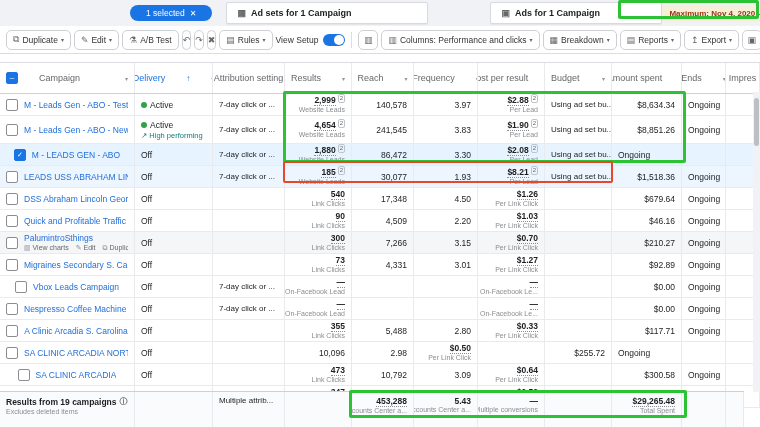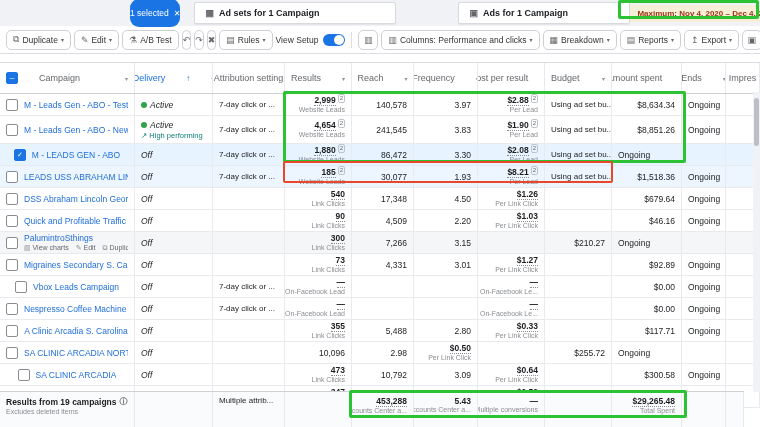--- a/index.html
+++ b/index.html
@@ -1,21 +1,21 @@
 <!DOCTYPE html>
 <html><head>
 <meta charset="utf-8">
 <style>
   html,body{margin:0;padding:0;background:#fff;}
   .screen{position:relative;width:760px;height:427px;background:#fff;overflow:hidden;
           font-family:"Liberation Sans",sans-serif;color:#1C1E21;-webkit-font-smoothing:antialiased;}
 
   
   .tabbar{height:26px;background:#F0F2F5;display:flex;align-items:center;box-sizing:border-box;padding:0 4px 0 130px;}
-  .selbadge{background:#1B74E4;color:#fff;font-size:8.5px;height:28px;border-radius:9px;display:flex;align-items:center;gap:5px;padding:0 0;white-space:nowrap;}
+  .selbadge{background:#1B74E4;color:#fff;font-size:8.5px;height:16px;border-radius:9px;display:flex;align-items:center;gap:5px;padding:0 16px;white-space:nowrap;}
   .selbadge .x{font-size:8px;cursor:pointer;}
   .tab{background:#fff;border:1px solid #D8DADF;border-radius:2px;height:20px;display:flex;align-items:center;gap:5px;padding:0 10px;font-size:9px;font-weight:bold;color:#1C1E21;box-shadow:0 1px 1px rgba(0,0,0,.06);white-space:nowrap;}
   .tab .tico{color:#65676B;font-size:9px;}
   .tab1{margin-left:14px;min-width:180px;}
   .tab2{margin-left:62px;min-width:150px;}
   .datechip{margin-left:auto;background:#F8EFD9;height:17px;display:flex;align-items:center;gap:4px;padding:0 7px;font-size:8px;font-weight:bold;color:#9A3412;white-space:nowrap;}
 
   
   .toolbar{height:28px;background:#fff;border-bottom:1px solid #DADDE1;display:flex;align-items:center;gap:3px;padding:0 6px;box-sizing:border-box;}
   .tbtn{border:1px solid #CED0D4;border-radius:5px;background:#fff;font-size:8.5px;height:20px;padding:0 6px;display:flex;align-items:center;gap:3px;color:#333;white-space:nowrap;box-sizing:border-box;}
@@ -50,21 +50,21 @@
   .cb.ind::after{content:"–";color:#fff;font-size:8px;line-height:8px;}
   .row.selected .cb{background:#1B74E4;border-color:#1B74E4;}
   .row.selected .cb::after{content:"✓";color:#fff;font-size:7px;line-height:7px;}
   .nmwrap{display:flex;flex-direction:column;overflow:hidden;justify-content:center;}
   .name{color:#216FDB;font-size:8.5px;white-space:nowrap;overflow:hidden;}
   .actions{display:none;gap:7px;font-size:7px;color:#65676B;white-space:nowrap;margin-top:1px;}
   .row.hover .actions{display:flex;}
   .actions .aico{font-size:7px;color:#8A8D91;}
   .dot{width:6px;height:6px;border-radius:50%;background:#31A24C;display:none;margin-right:3px;flex:none;}
   .row.active .dot{display:inline-block;}
-  .dl{display:flex;align-items:center;font-style:italic;}
+  .dl{display:flex;align-items:center;}
   .hp{color:#0E7E74;font-size:7.5px;display:flex;gap:2px;align-items:center;margin-top:1px;white-space:nowrap;}
   .c-num{align-items:flex-end !important;text-align:right;}
   .vline{display:flex;align-items:baseline;gap:2px;}
   .val{font-size:8.5px;color:#1C1E21;}
   .bold{font-weight:bold;}
   .u{border-bottom:1px dotted #8A8D91;}
   .note{font-size:6px;color:#65676B;border:1px solid #BEC3C9;border-radius:2px;padding:0 1px;line-height:7px;display:inline-block;transform:translateY(-3px);}
   .sub{font-size:7px;color:#8A8D91;line-height:8px;white-space:nowrap;}
   .attr{font-size:8px;white-space:nowrap;}
   .budg{font-size:8px;white-space:nowrap;color:#1C1E21;}
@@ -555,20 +555,27 @@
 
       </span>
       <span class="sub">Link Clicks</span>
     </div>
     <div class="cell c-num">
       <span class="val">7,266</span>
     </div>
     <div class="cell c-num">
       <span class="val">3.15</span>
     </div>
+    <div class="cell c-num">
+      <span class="vline">
+        <span class="val bold u">$0.70</span>
+
+      </span>
+      <span class="sub">Per Link Click</span>
+    </div>
     <div class="cell">
       
     </div>
     <div class="cell c-num">
       <span class="val">$210.27</span>
     </div>
     <div class="cell">
       <span class="ends">Ongoing</span>
     </div>
     <div class="cell"></div>

